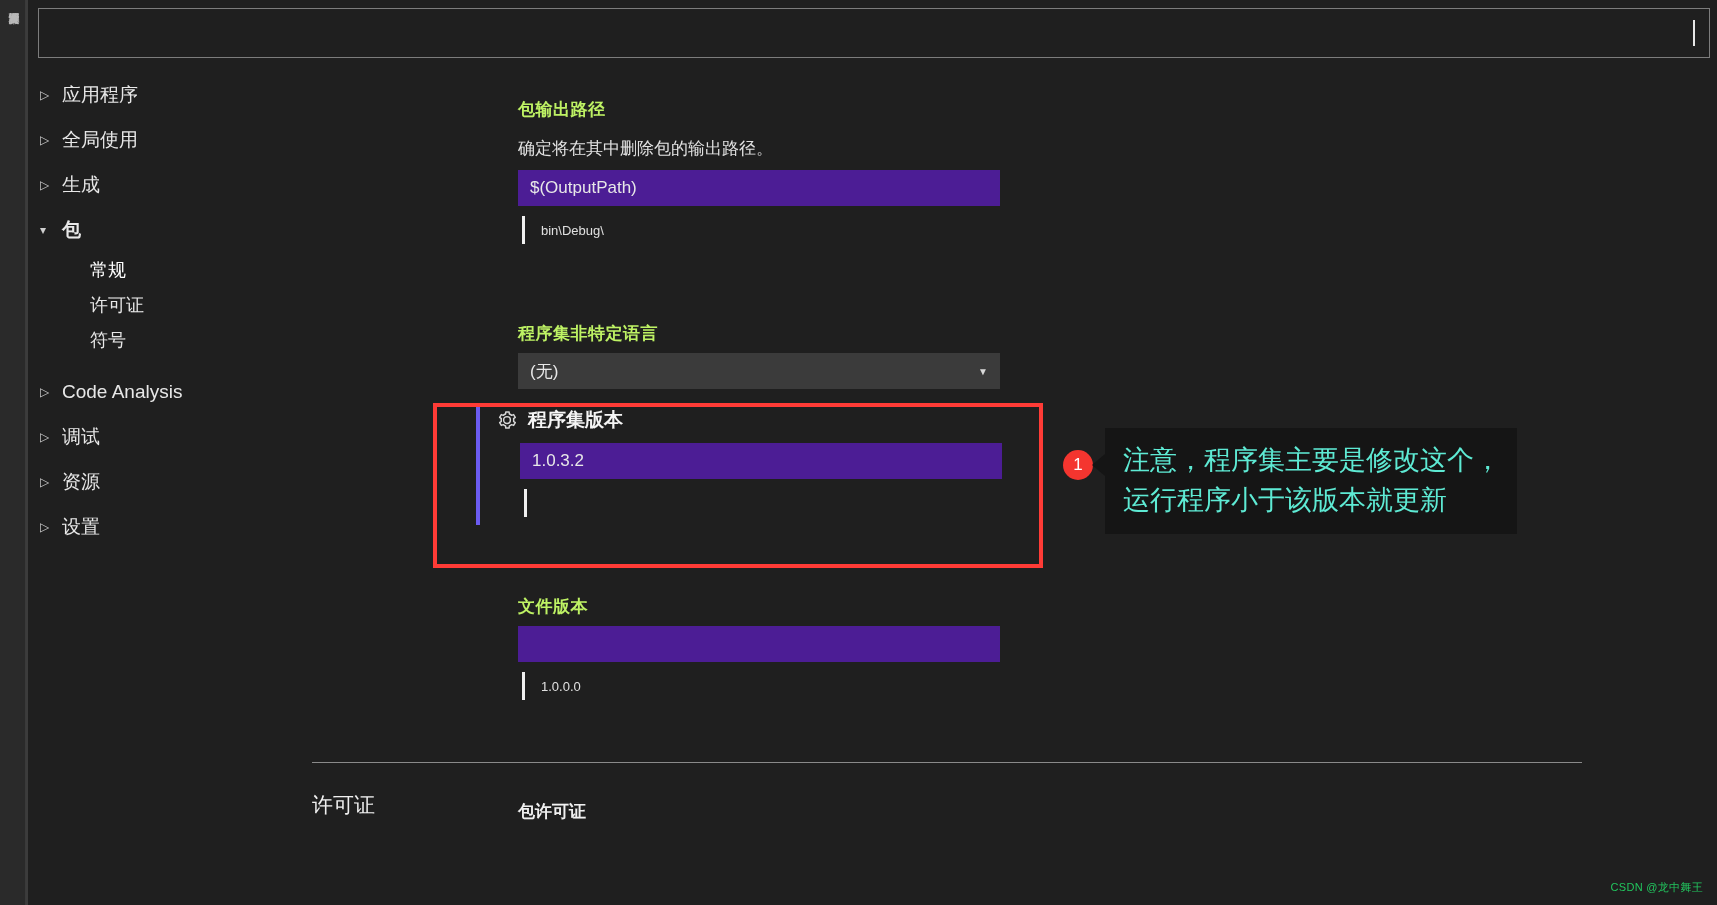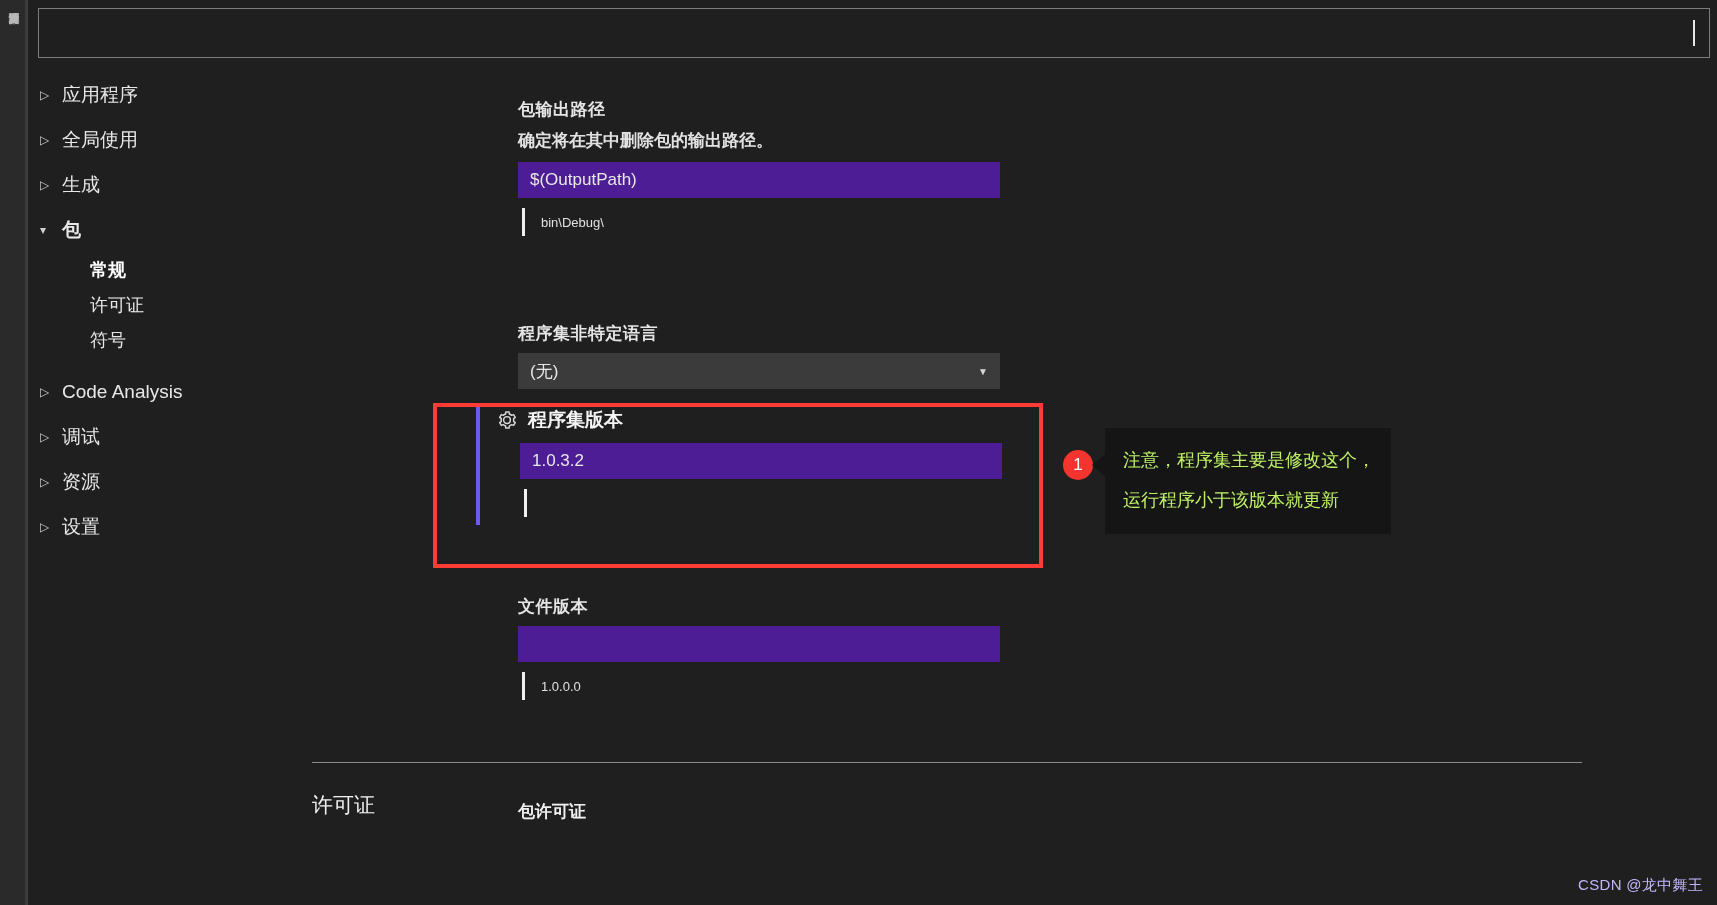--- a/index.html
+++ b/index.html
@@ -96,44 +96,43 @@
     font-size: 12px;
     color: #cfcfcf;
     line-height: 1;
   }
   .nav-item.child {
     padding-left: 60px;
     height: 35px;
     font-size: 18px;
   }
   .nav-item.child.active {
-    font-weight: bold;
+    font-weight: normal;
     color: #ffffff;
   }
   .nav-item.expanded { font-weight: bold; }
 
   
   .content {
     position: absolute;
     left: 316px; top: 72px;
     right: 0; bottom: 0;
   }
   .field-group { position: absolute; }
   .field-title {
     font-size: 17px;
     font-weight: bold;
-    color: #e5e5e5;
+    color: #bef264;
     margin: 0 0 8px 0;
     letter-spacing: .5px;
   }
   .field-desc {
     font-size: 17px;
     color: #e2e2e2;
-    margin: 8px 0 10px 0;
-    font-weight: bold;
+    margin: 16px 0 10px 0;
   }
   .textbox {
     width: 482px;
     height: 36px;
     background: #4c1d95;
     border: none;
     outline: none;
     color: #e8e8e8;
     font-size: 17px;
     padding: 0 12px;
@@ -229,23 +228,23 @@
     font-size: 17px;
     display: flex;
     align-items: center;
     justify-content: center;
     flex: 0 0 30px;
     margin-top: 22px;
   }
   .callout-bubble {
     position: relative;
     background: #151515;
-    color: #bef264;
+    color: #5eead4;
     padding: 12px 16px 14px 18px;
-    font-size: 18px;
+    font-size: 27px;
     line-height: 40px;
     margin-left: 12px;
     white-space: nowrap;
   }
   .callout-bubble::before {
     content: "";
     position: absolute;
     left: -13px;
     top: 26px;
     border-top: 11px solid transparent;
@@ -262,22 +261,22 @@
   .section-heading {
     position: absolute;
     font-size: 21px;
     color: #f0f0f0;
   }
 
   .watermark {
     position: absolute;
     right: 14px;
     bottom: 10px;
-    font-size: 15px;
-    color: #c4b5fd;
+    font-size: 11px;
+    color: #22c55e;
     letter-spacing: .3px;
   }
 </style>
 </head>
 <body>
 
 <div id="root">
 
   <div class="edge-strip">
     <div class="edge-vert">解决方案资源管理器</div>

